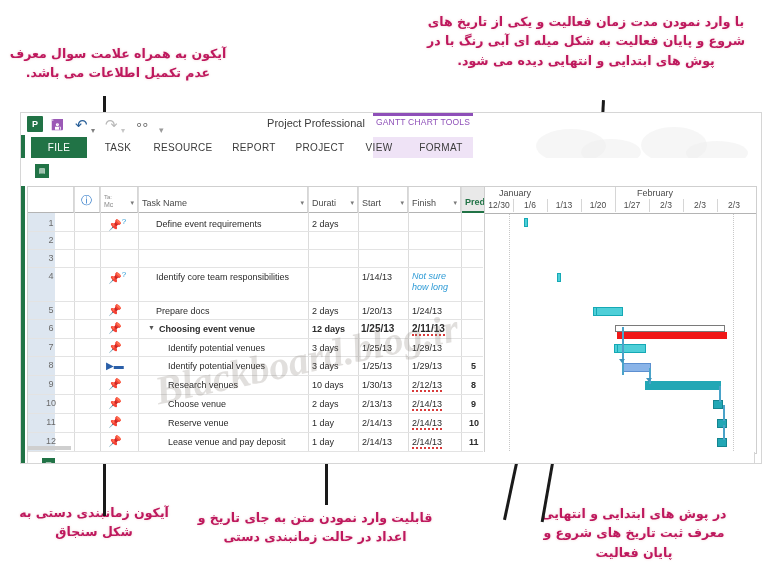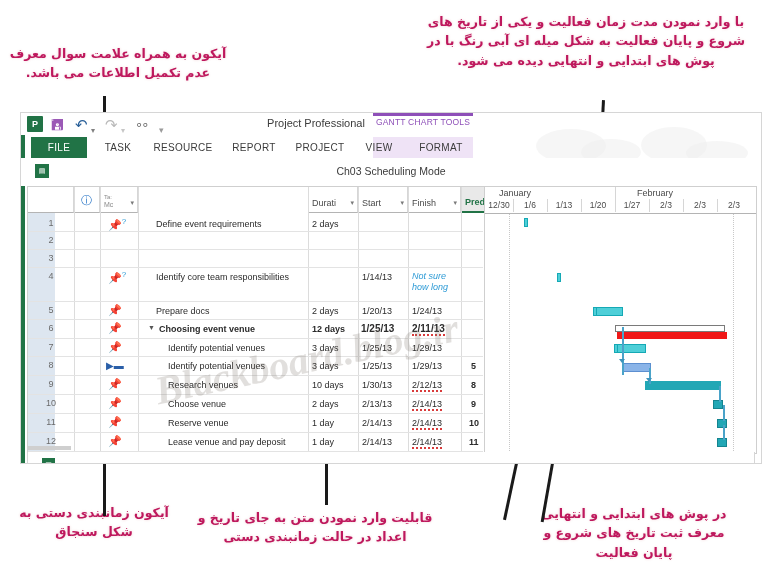--- a/index.html
+++ b/index.html
@@ -187,34 +187,37 @@
     <div class="tab" style="left:72px;width:50px;">TASK</div>
     <div class="tab" style="left:124px;width:76px;">RESOURCE</div>
     <div class="tab" style="left:202px;width:62px;">REPORT</div>
     <div class="tab" style="left:266px;width:66px;">PROJECT</div>
     <div class="tab" style="left:334px;width:48px;">VIEW</div>
     <div class="tab" style="left:386px;width:68px;">FORMAT</div>
   </div>
 
   <div id="docrow">
     <div id="doc-icon">▤</div>
-    <div id="doc-title">Ch03 Scheduling Mode</div>
   </div>
 
   <div id="grid">
     <div id="leftpane">
       <div id="selstrip"></div>
 
       <div class="hdr" style="left:0;width:46px;"></div>
       <div class="hdr" style="left:46px;width:26px;">
         <span class="hdr-t" style="left:7px;color:#1f6fc4;font-size:11px;">ⓘ</span>
       </div>
       <div class="hdr" style="left:72px;width:38px;">
         <span class="hdr-t" style="bottom:12px;font-size:6px;color:#8a8a8a;">Ta:</span>
         <span class="hdr-t" style="bottom:4px;font-size:7px;color:#8a8a8a;">Mc</span>
+        <span class="caret">▾</span>
+      </div>
+      <div class="hdr" style="left:110px;width:170px;">
+        <span class="hdr-t">Task Name</span>
         <span class="caret">▾</span>
       </div>
       <div class="hdr" style="left:280px;width:50px;">
         <span class="hdr-t">Durati</span>
         <span class="caret">▾</span>
       </div>
       <div class="hdr" style="left:330px;width:50px;">
         <span class="hdr-t">Start</span>
         <span class="caret">▾</span>
       </div>

